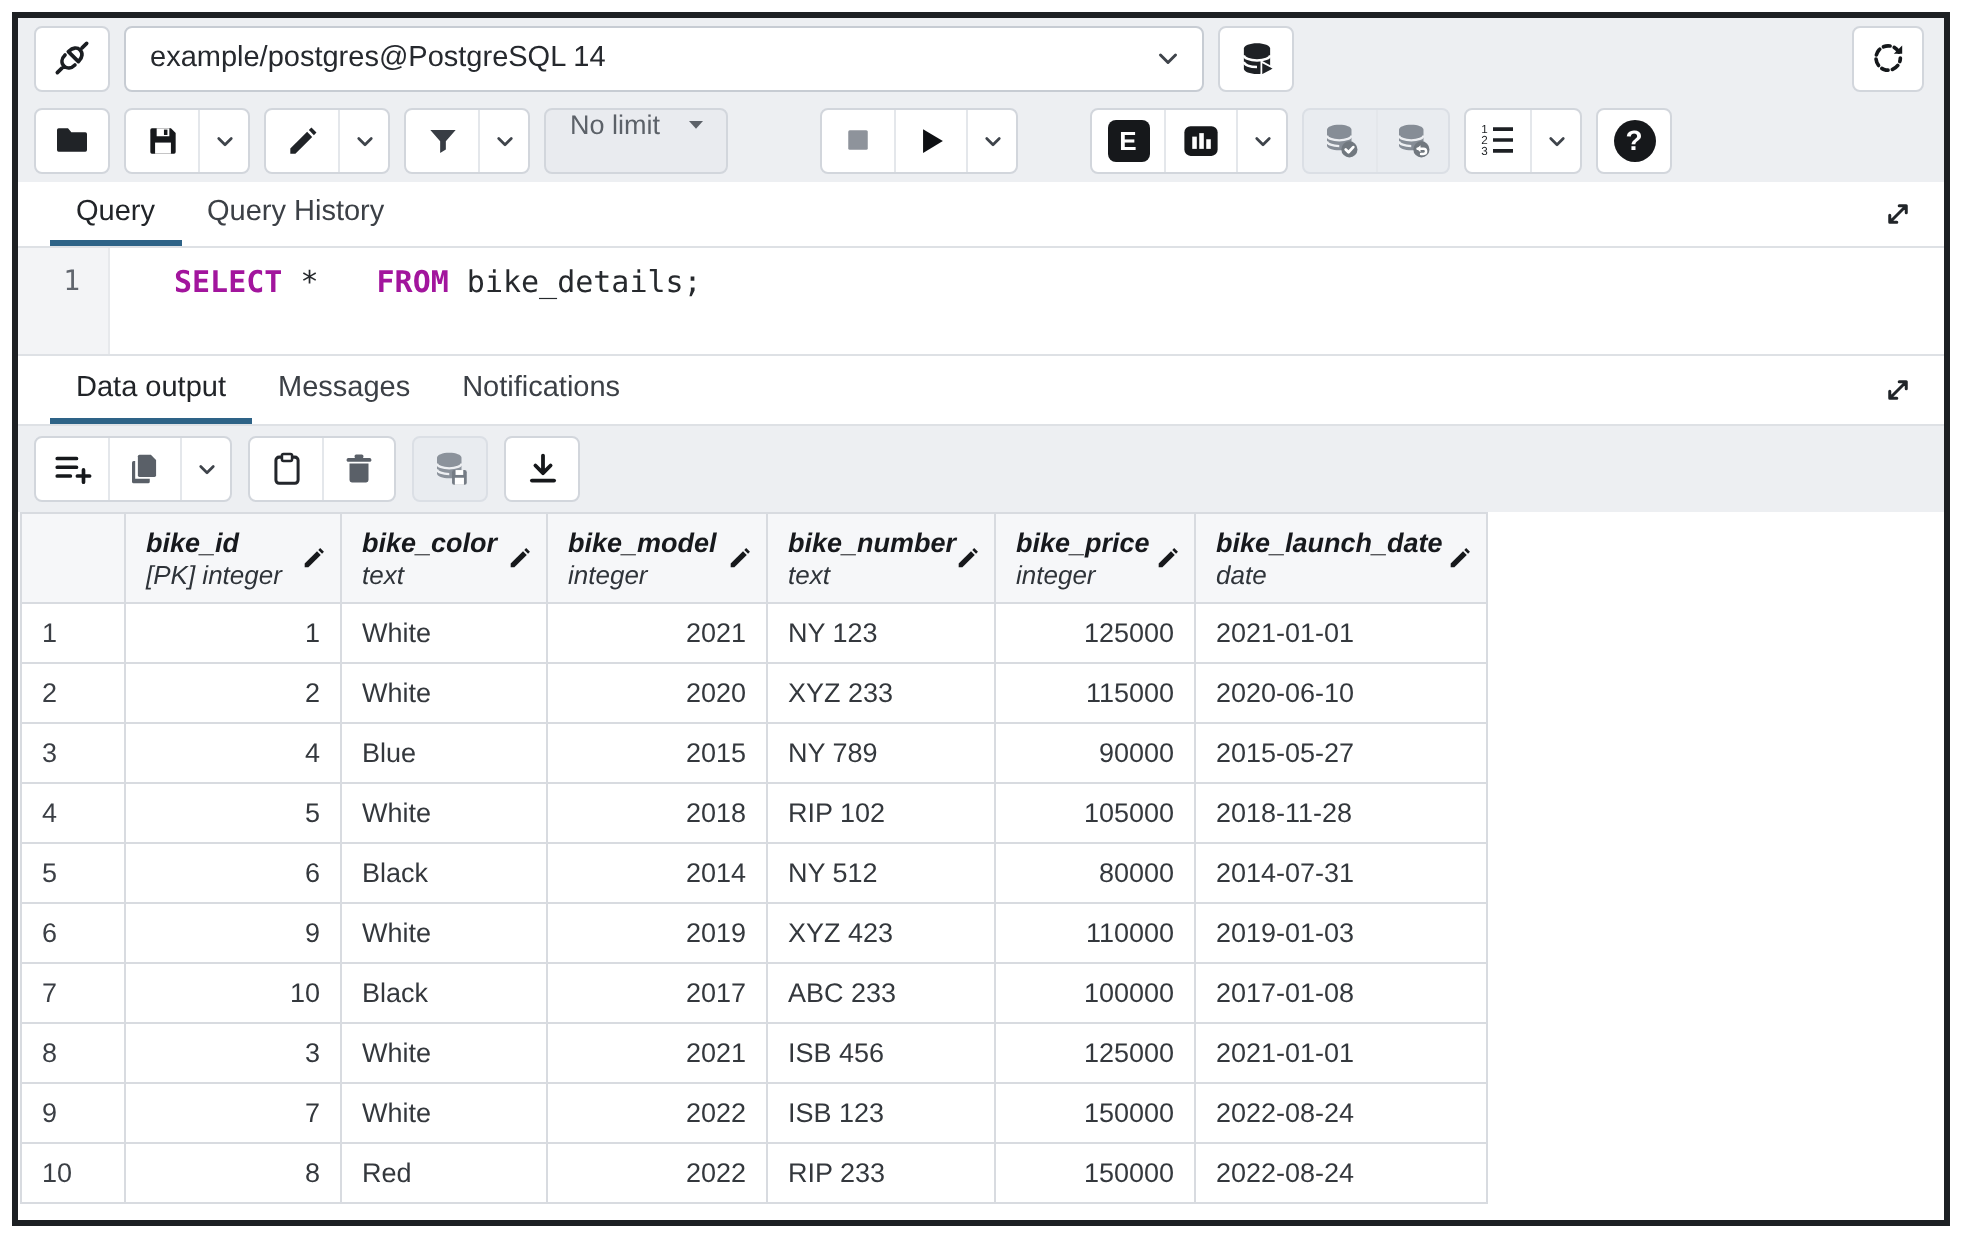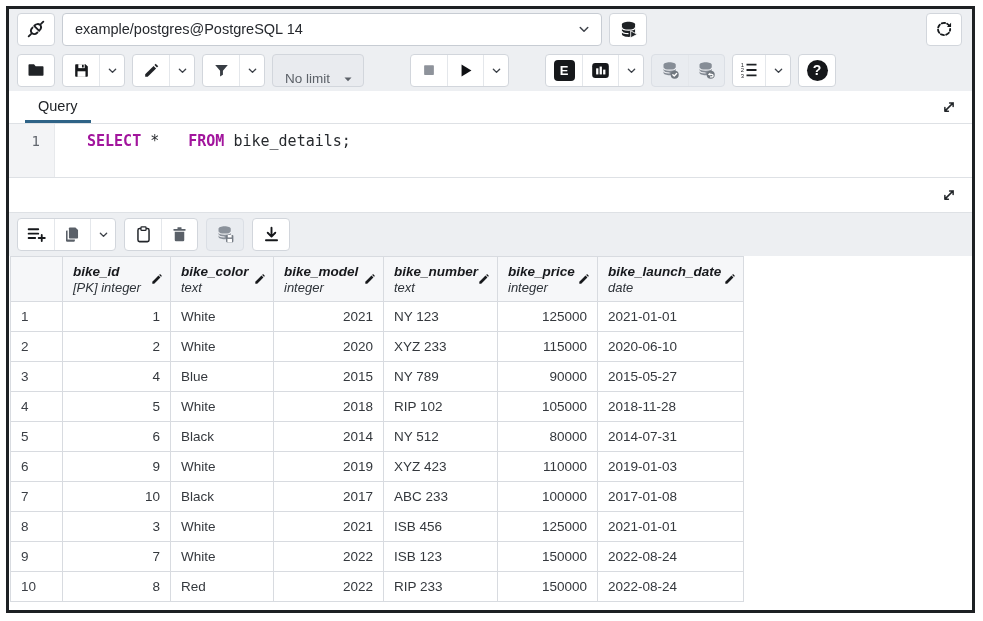--- a/index.html
+++ b/index.html
@@ -35,21 +35,21 @@
   .grp .tb:first-child { border-left:none; }
   .grp .tb.narrow { width:25px; }
   .grp.disabled { background:#e9ecf0; border-color:#dbdfe5; }
   .combo {
     width:540px; height:33px; background:#fff; border:1px solid #c7ccd3; border-radius:4px;
     display:flex; align-items:center; padding:0 8px 0 12px; cursor:pointer;
   }
   .combo .val { flex:1; font-size:14.5px; color:#26292e; white-space:nowrap; overflow:hidden; }
   .select-box {
     width:92px; height:33px; background:#e9ebef; border:1px solid #d2d6dc; border-radius:4px;
-    display:flex; align-items:flex-end; padding:0 8px 0 12px; cursor:pointer;
+    display:flex; align-items:flex-start; padding:0 8px 0 12px; cursor:pointer;
   }
   .select-box .val { flex:1; font-size:13.5px; color:#5c6168; }
   .spacer { flex:1; }
   .gap-lg { width:32px; flex:0 0 auto; }
   .badge-dark {
     width:21px; height:21px; background:#16181b; color:#fff; border-radius:4px;
     display:flex; align-items:center; justify-content:center;
     font-size:13px; font-weight:bold;
   }
   .badge-round {
@@ -321,38 +321,44 @@
     <div class="grp">
       <div class="tb">
         <span class="badge-round">?</span>
       </div>
     </div>
   </div>
 
   <div class="tabs-row">
     <div id="editor-tabs-slot" style="display:flex">
         <div class="tab active">Query</div>
+        <div class="tab">Query History</div>
       </div>
     <div class="expand-btn">
       <span>
         <svg width="18" height="18" viewBox="0 0 24 24">
             <path d="M6.5 17.5 17.5 6.5M12.8 6.5h4.7v4.7M11.2 17.5H6.5v-4.7" stroke="#212529" stroke-width="2" fill="none" stroke-linecap="round" stroke-linejoin="round"></path>
           </svg>
       </span>
     </div>
   </div>
 
   <div class="editor">
     <div class="gutter">
       <span>1</span>
     </div>
     <div class="code" id="sql-code-slot"><span class="kw">SELECT</span><span class="plain"> * </span><span class="kw">FROM</span><span class="plain"> bike_details;</span></div>
   </div>
 
   <div class="tabs-row second">
+    <div id="output-tabs-slot" style="display:flex">
+        <div class="tab active">Data output</div>
+        <div class="tab">Messages</div>
+        <div class="tab">Notifications</div>
+      </div>
     <div class="expand-btn">
       <span>
         <svg width="18" height="18" viewBox="0 0 24 24">
             <path d="M6.5 17.5 17.5 6.5M12.8 6.5h4.7v4.7M11.2 17.5H6.5v-4.7" stroke="#212529" stroke-width="2" fill="none" stroke-linecap="round" stroke-linejoin="round"></path>
           </svg>
       </span>
     </div>
   </div>
 
   <div class="out-toolbar">

